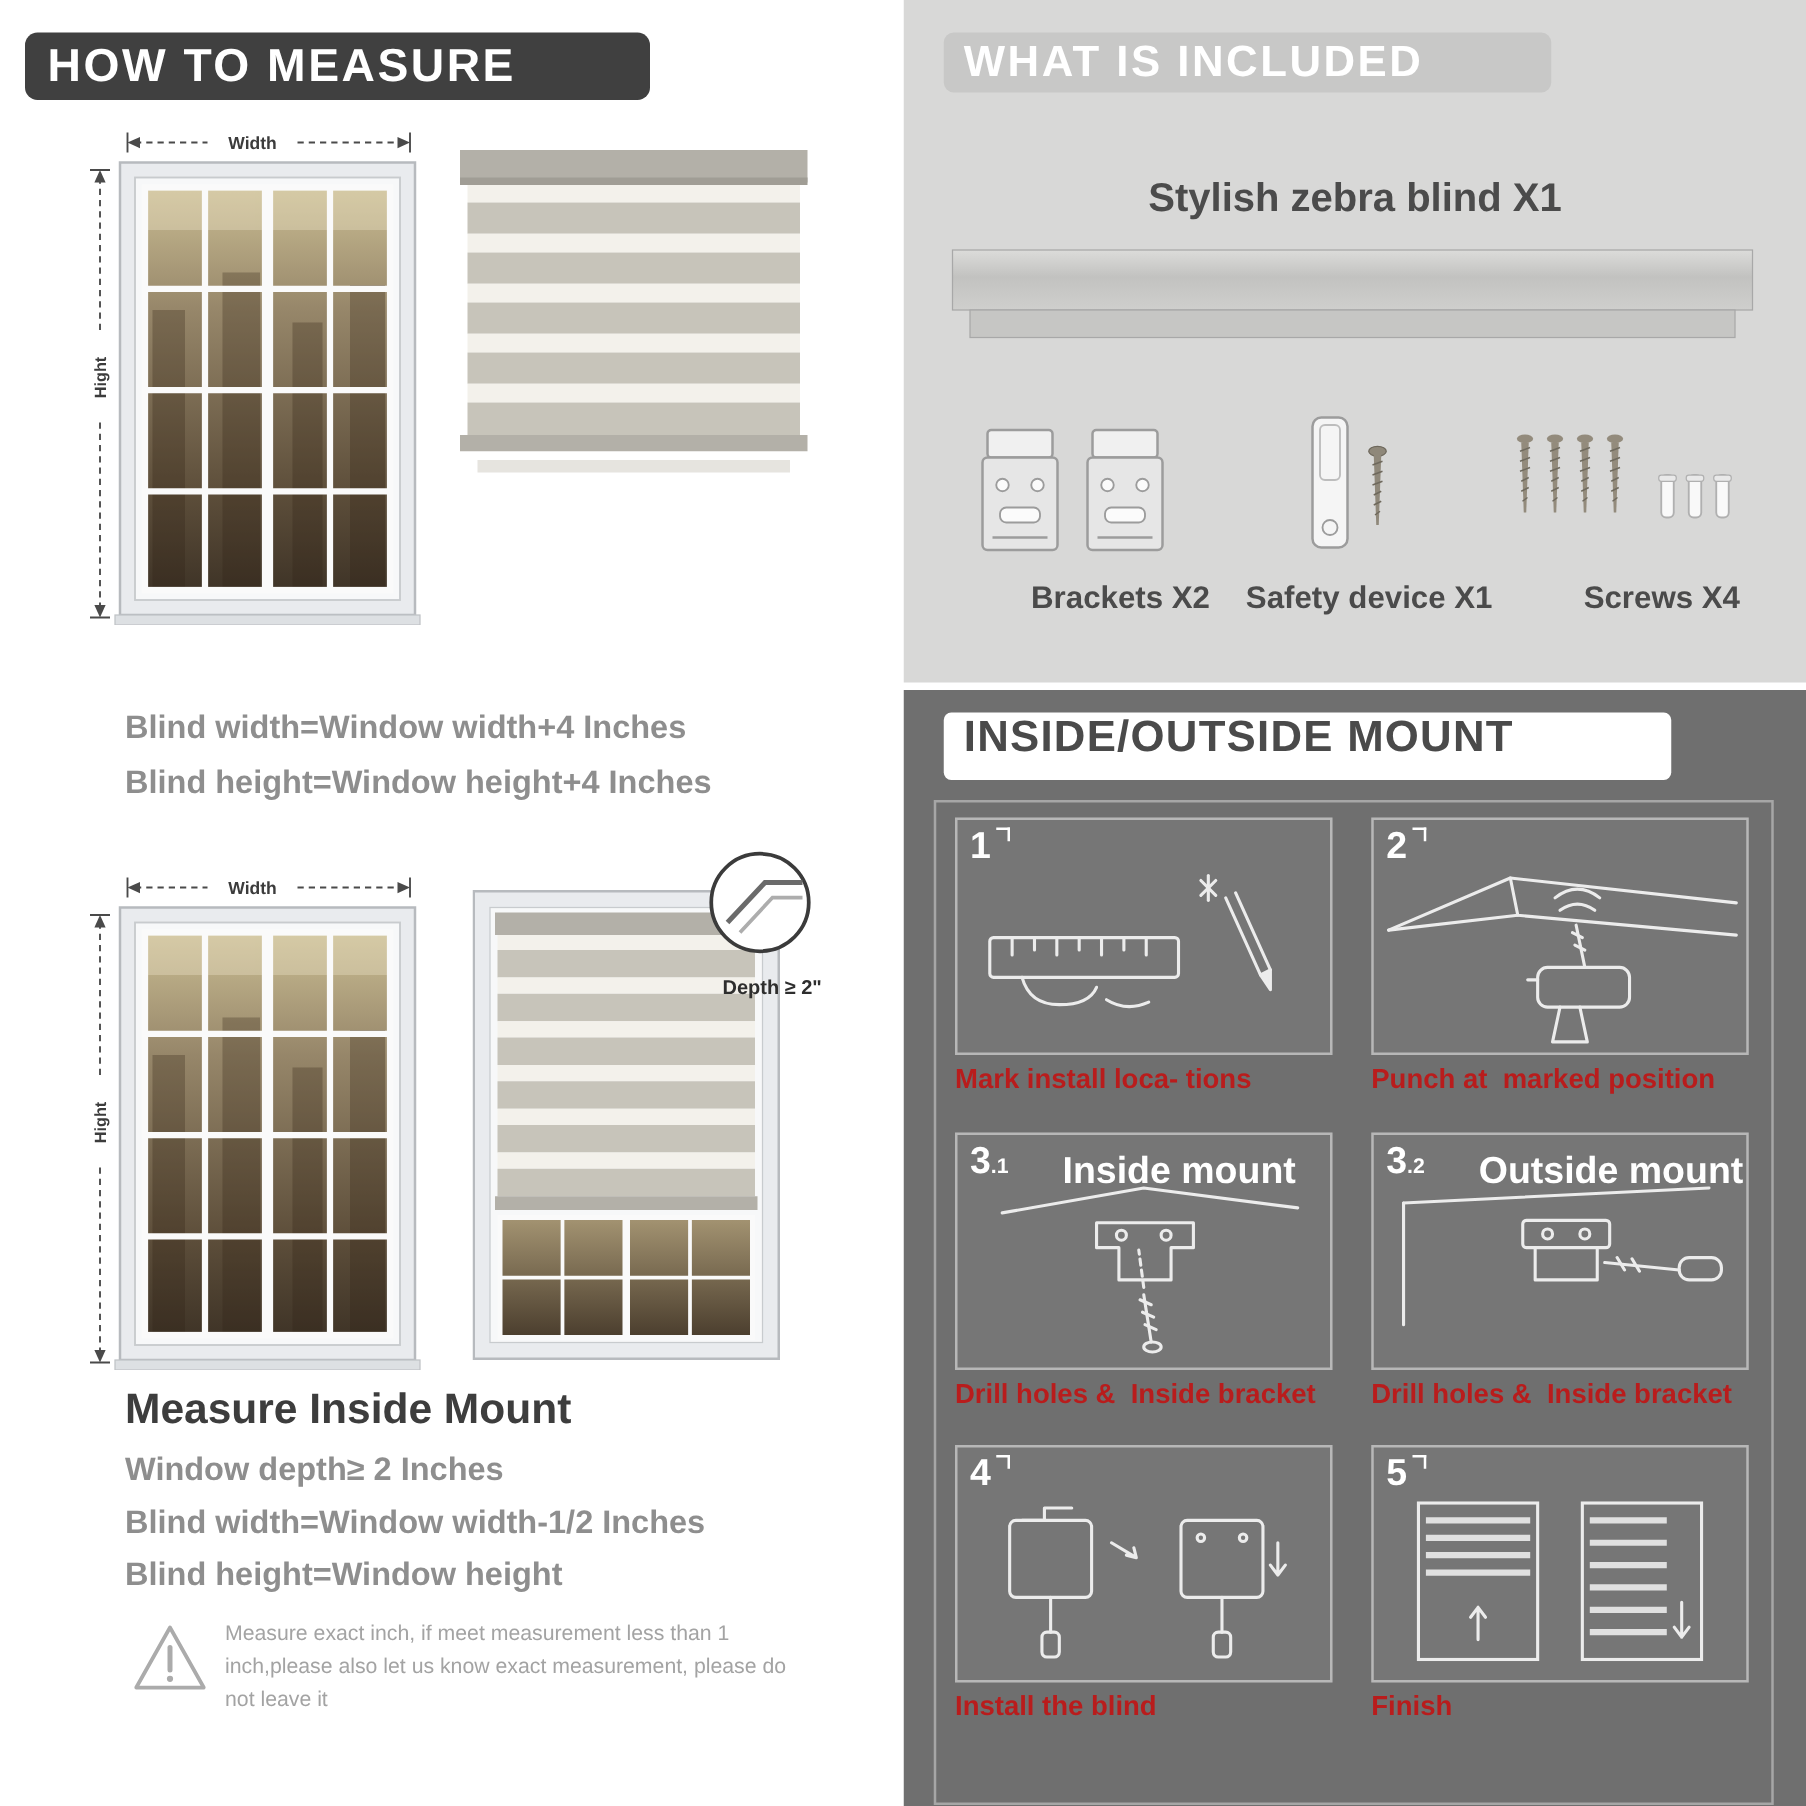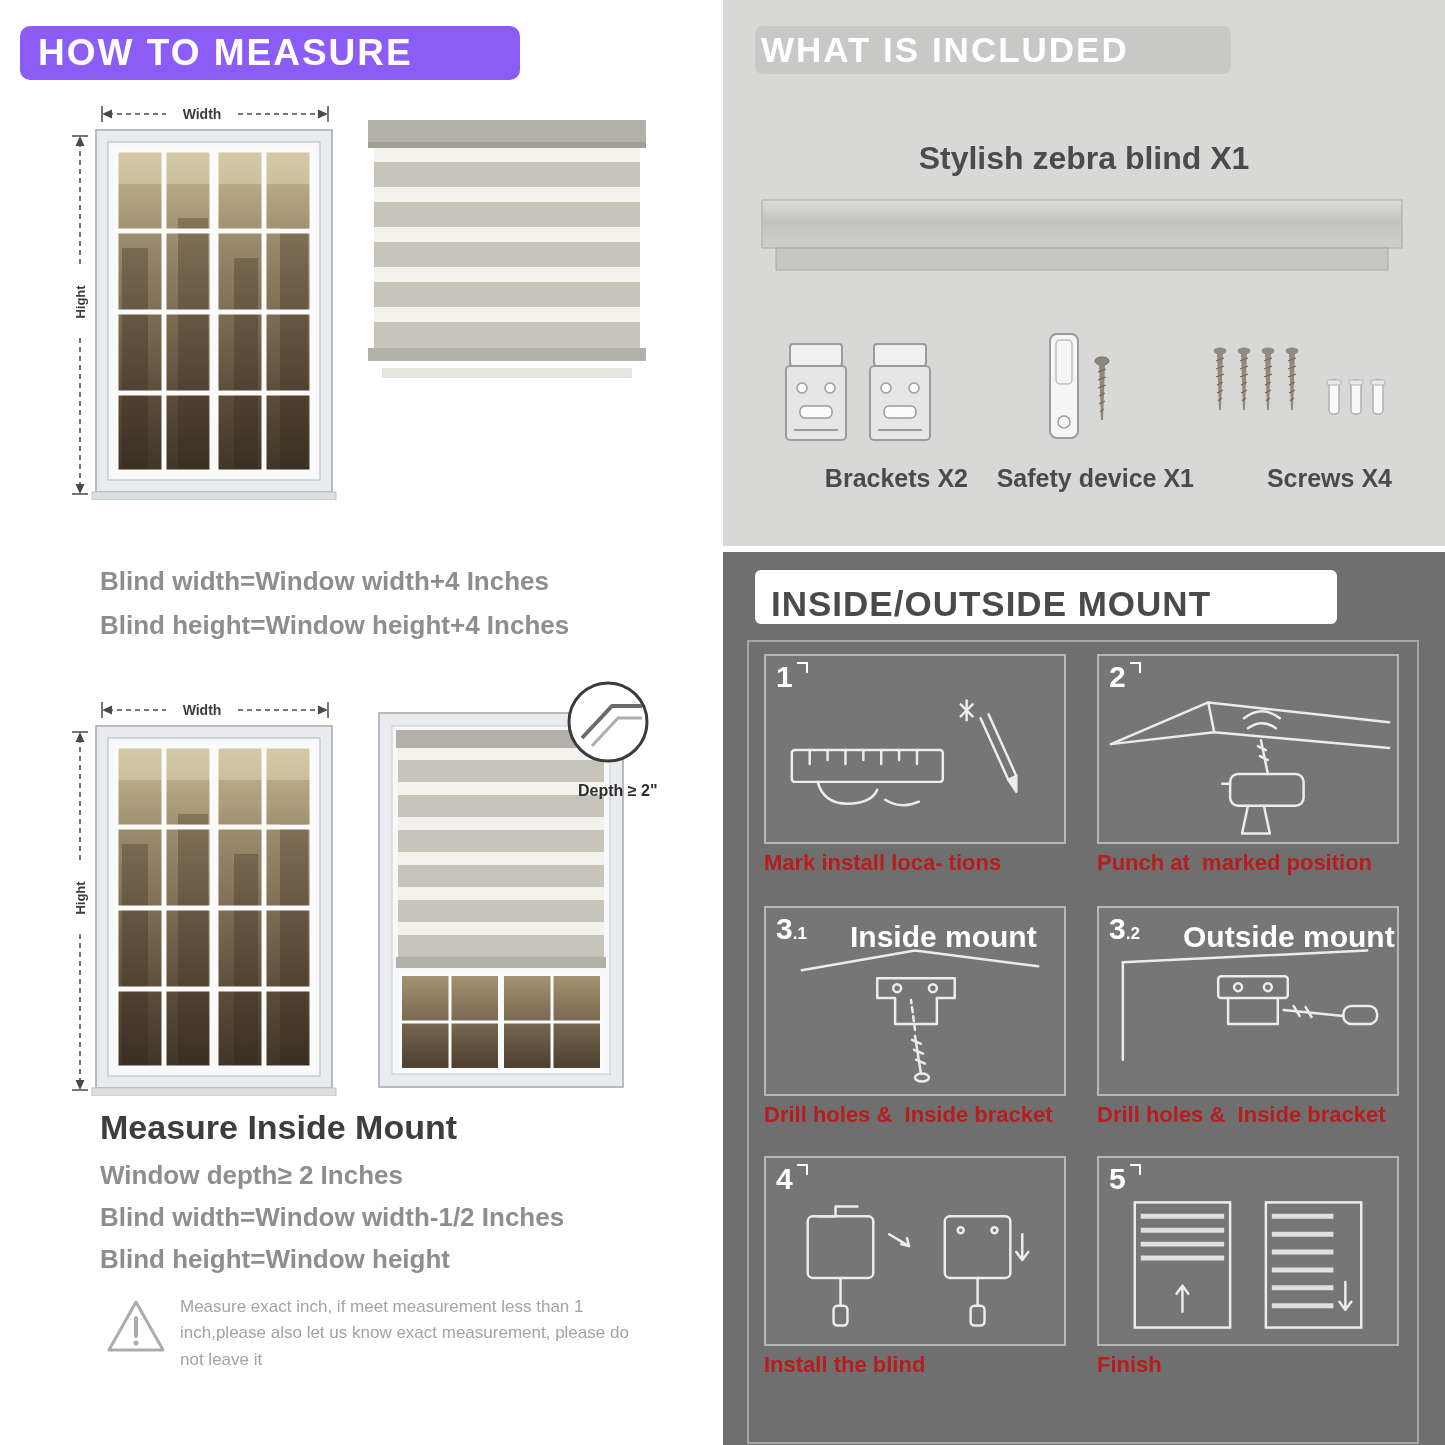--- a/index.html
+++ b/index.html
@@ -3,55 +3,55 @@
 <meta charset="utf-8">
 <style>
   html,body{margin:0;padding:0;background:#fff}
   body{font-family:"Liberation Sans","DejaVu Sans",sans-serif}
   #canvas{position:relative;width:1445px;height:1445px;background:#ffffff;overflow:hidden}
   .abs{position:absolute}
   .banner{display:flex;align-items:center;font-weight:bold;color:#fff}
   svg text{font-family:"Liberation Sans","DejaVu Sans",sans-serif}
 
   
-  #hm-banner{left:20px;top:26px;width:482px;height:54px;background:#8b5cf6;border-radius:10px;font-size:37px;letter-spacing:2px;padding-left:18px}
+  #hm-banner{left:20px;top:26px;width:482px;height:54px;background:#404040;border-radius:10px;font-size:37px;letter-spacing:2px;padding-left:18px}
   #win1{left:66px;top:98px}
   #blind1{left:362px;top:120px}
   .m-title{font-size:34px;font-weight:bold;color:#3d3d3d}
   #t-outside{left:100px;top:512px}
   .m-line{font-size:26px;font-weight:bold;color:#8e8e8e}
   #f-out-1{left:100px;top:566px}
   #f-out-2{left:100px;top:610px}
   #win2{left:66px;top:694px}
   #blind2{left:378px;top:712px}
   #depth-circle{left:566px;top:680px}
   #depth-label{left:578px;top:782px;font-size:16px;font-weight:bold;color:#2e2e2e}
   #t-inside{left:100px;top:1108px}
   #f-in-1{left:100px;top:1160px}
   #f-in-2{left:100px;top:1202px}
   #f-in-3{left:100px;top:1244px}
   #warn-icon{left:106px;top:1298px}
   #warn-text{left:180px;top:1294px;width:452px;font-size:17px;color:#a3a3a3;line-height:1.55}
 
   
   #right-top{left:723px;top:0;width:722px;height:546px;background:#d8d8d7}
-  #wi-banner{left:755px;top:26px;width:470px;height:48px;background:#c8c8c7;border-radius:8px;font-size:35px;letter-spacing:2px;padding-left:6px}
+  #wi-banner{left:755px;top:26px;width:470px;height:48px;background:#c8c8c7;border-radius:8px;font-size:35px;letter-spacing:2px;padding-left:16px}
   #blind-name{left:723px;top:140px;width:722px;text-align:center;font-size:32px;font-weight:bold;color:#4b4b4b}
   #cassette{left:760px;top:192px}
   #brackets{left:784px;top:338px}
   #safety{left:1036px;top:330px}
   #screws{left:1206px;top:336px}
   .part-label{font-size:25px;font-weight:bold;color:#4b4b4b;text-align:right}
   #lbl-brackets{left:752px;top:464px;width:216px}
   #lbl-safety{left:962px;top:464px;width:232px}
   #lbl-screws{left:1212px;top:464px;width:180px}
 
   
   #right-bottom{left:723px;top:552px;width:722px;height:893px;background:#6f6f6f}
-  #mount-banner{left:755px;top:570px;width:566px;height:54px;background:#ffffff;border-radius:6px;color:#4a4a4a;font-size:35px;font-weight:bold;letter-spacing:1px;padding-left:16px;display:flex;align-items:flex-end}
+  #mount-banner{left:755px;top:570px;width:566px;height:54px;background:#ffffff;border-radius:6px;color:#4a4a4a;font-size:35px;font-weight:bold;letter-spacing:1px;padding-left:16px;display:flex;align-items:flex-start}
   #steps-frame{left:747px;top:640px;width:668px;height:800px;border:2px solid #a6a6a6}
   .step-panel{position:absolute;width:298px;height:186px;border:2px solid #b7b7b7;background:rgba(255,255,255,0.05)}
   .step-num{position:absolute;left:10px;top:6px;color:#fff;font-weight:bold;font-size:30px;line-height:1}
   .step-sub{font-size:17px}
   .corner{display:inline-block;width:9px;height:9px;border-top:2.5px solid #fff;border-right:2.5px solid #fff;margin-left:4px;vertical-align:top}
   .step-title{position:absolute;left:84px;top:12px;color:#fff;font-weight:bold;font-size:30px}
   .step-art{position:absolute;left:0;top:32px;width:298px;height:150px}
   .step-caption{position:absolute;width:330px;color:#b91c1c;font-weight:bold;font-size:22px;white-space:pre-wrap}
   #p1{left:764px;top:654px}#p2{left:1097px;top:654px}
   #p3{left:764px;top:906px}#p4{left:1097px;top:906px}

